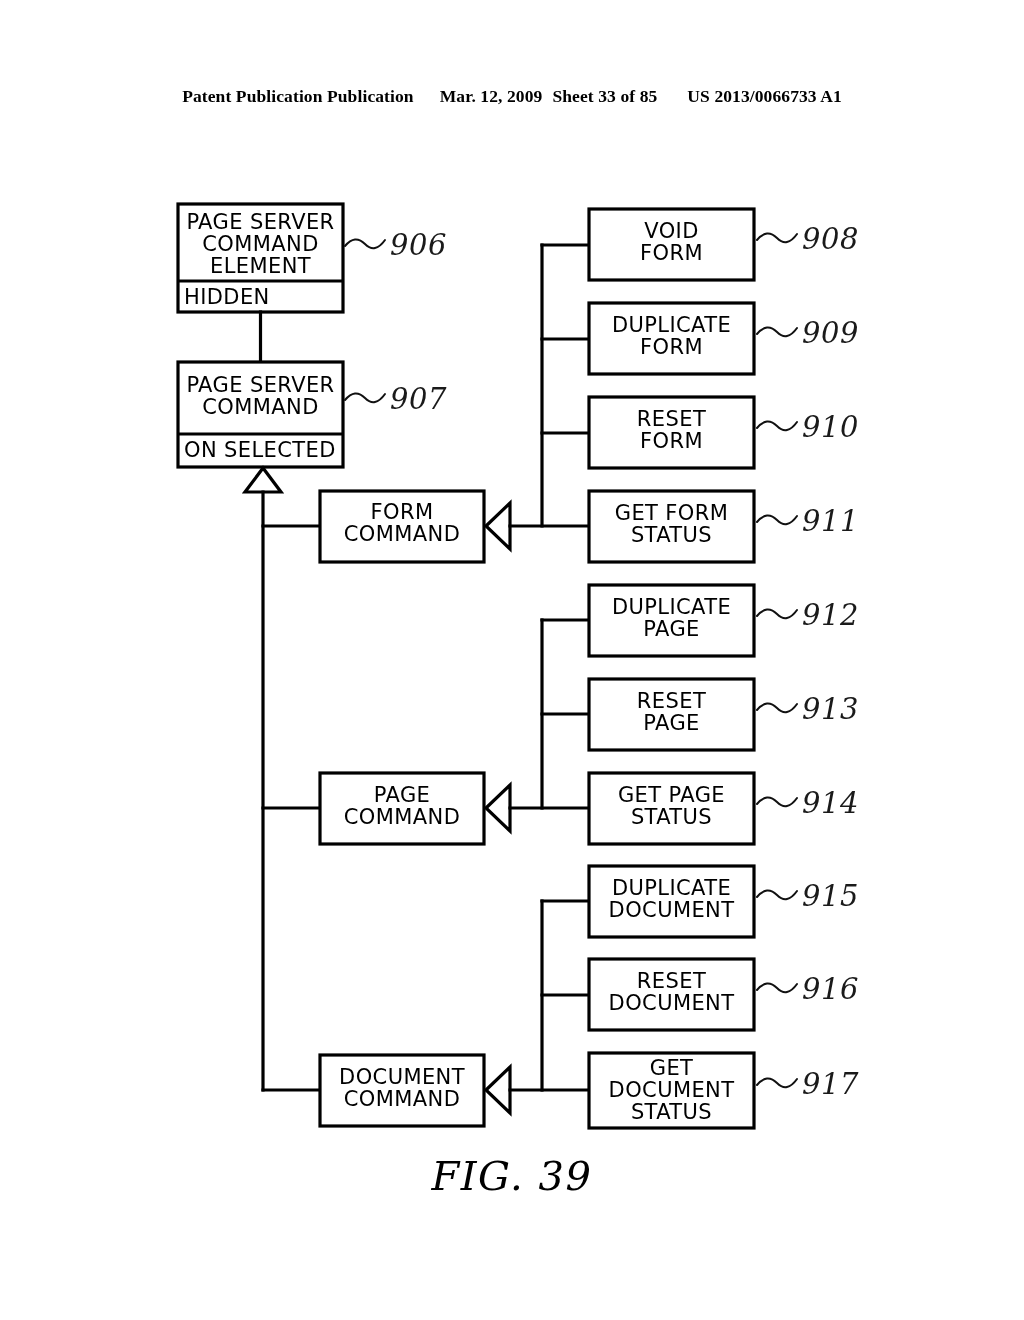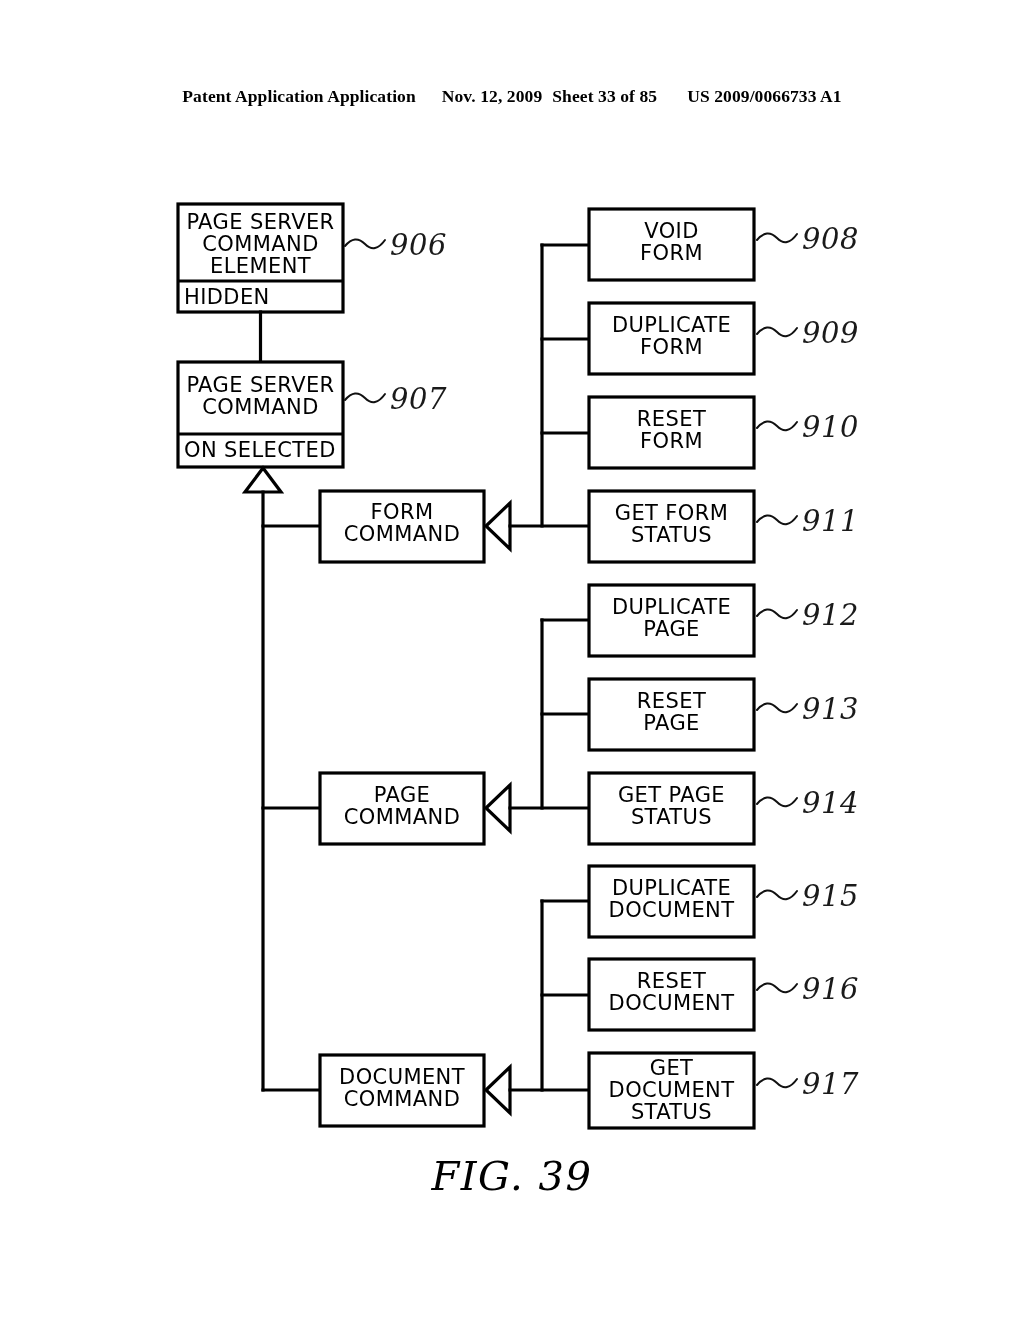--- a/index.html
+++ b/index.html
@@ -96,21 +96,21 @@
     font-size: 40px;
     fill: #000000;
     text-anchor: middle;
     letter-spacing: 1.5px;
   }
 </style>
 </head>
 <body>
 
 <div id="patent-header">
-  <span class="hd-seg">Patent Application Application</span><span class="gap-big"></span><span class="hd-seg">Nov. 12, 2009</span><span class="gap-mid"></span><span class="hd-seg">Sheet 33 of 85</span><span class="gap-wide"></span><span class="hd-seg">US 2009/0066733 A1</span>
+  <span class="hd-seg">Patent Publication Publication</span><span class="gap-big"></span><span class="hd-seg">Mar. 12, 2009</span><span class="gap-mid"></span><span class="hd-seg">Sheet 33 of 85</span><span class="gap-wide"></span><span class="hd-seg">US 2013/0066733 A1</span>
 </div>
 
 <svg id="diagram-canvas" viewBox="0 0 1024 1320">
 
   <g>
     <rect class="dg-box" x="178" y="204" width="165" height="108"></rect>
     <line class="dg-div" x1="178" y1="281" x2="343" y2="281"></line>
     <text class="boxlabel centered" x="260.5" y="229">PAGE SERVER</text>
     <text class="boxlabel centered" x="260.5" y="251">COMMAND</text>
     <text class="boxlabel centered" x="260.5" y="273">ELEMENT</text>

